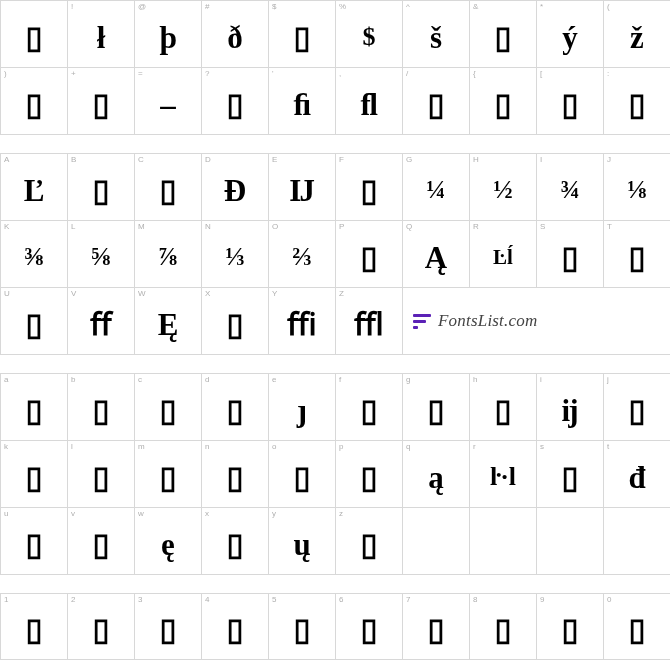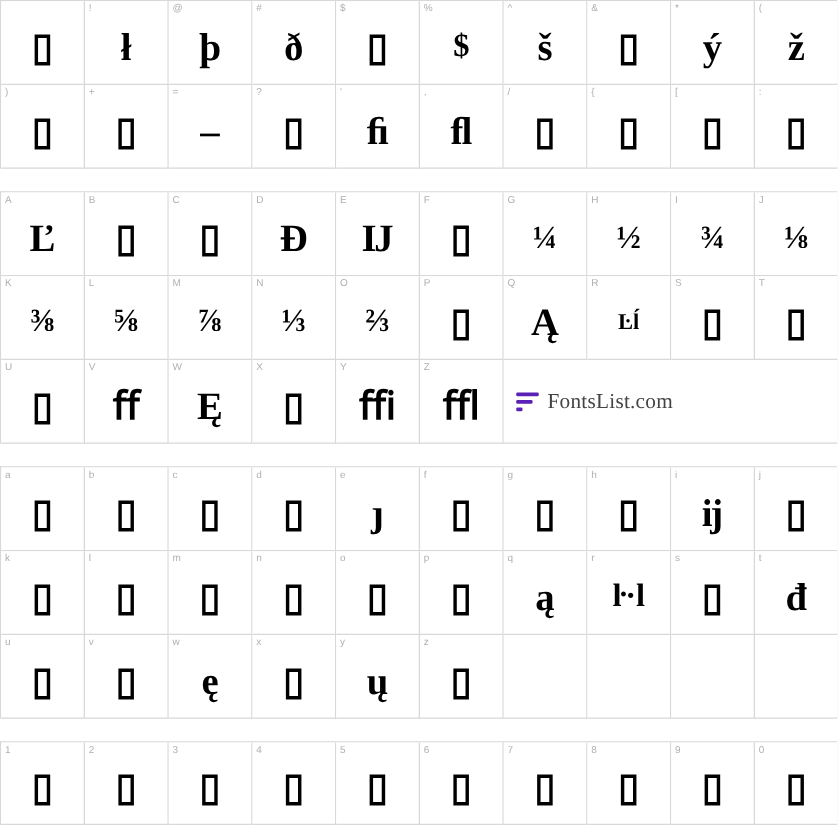--- a/index.html
+++ b/index.html
@@ -54,21 +54,21 @@
     align-items: center;
     justify-content: center;
     font-family: "Liberation Serif", serif;
     font-weight: bold;
     font-size: 31px;
     line-height: 1;
     color: #000000;
     padding-top: 6px;
   }
   .cell .glyph.small { font-size: 26px; }
-  .cell .glyph.tiny { font-size: 18px; }
+  .cell .glyph.tiny { font-size: 21px; }
   .spacer {
     height: 18px;
     background: #ffffff;
     width: 670px;
   }
   .logo-wrap {
     position: absolute;
     left: 0; right: 0; top: 0; bottom: 0;
     display: flex;
     align-items: center;
@@ -292,21 +292,21 @@
         <span class="glyph">▯</span>
       </div>
     <div class="cell">
         <span class="key">Y</span>
         <span class="glyph">ﬃ</span>
       </div>
     <div class="cell">
         <span class="key">Z</span>
         <span class="glyph">ﬄ</span>
       </div>
-    <div class="cell watermark" style="grid-column: span 4;">
+    <div class="cell watermark" style="grid-column: span 4; font-style: italic;">
       <div class="logo-wrap">
         <span class="logo-mark">
           <span class="bar b1"></span>
           <span class="bar b2"></span>
           <span class="bar b3"></span>
         </span>
         <span class="logo-text">FontsList.com</span>
       </div>
     </div>
   </div>

